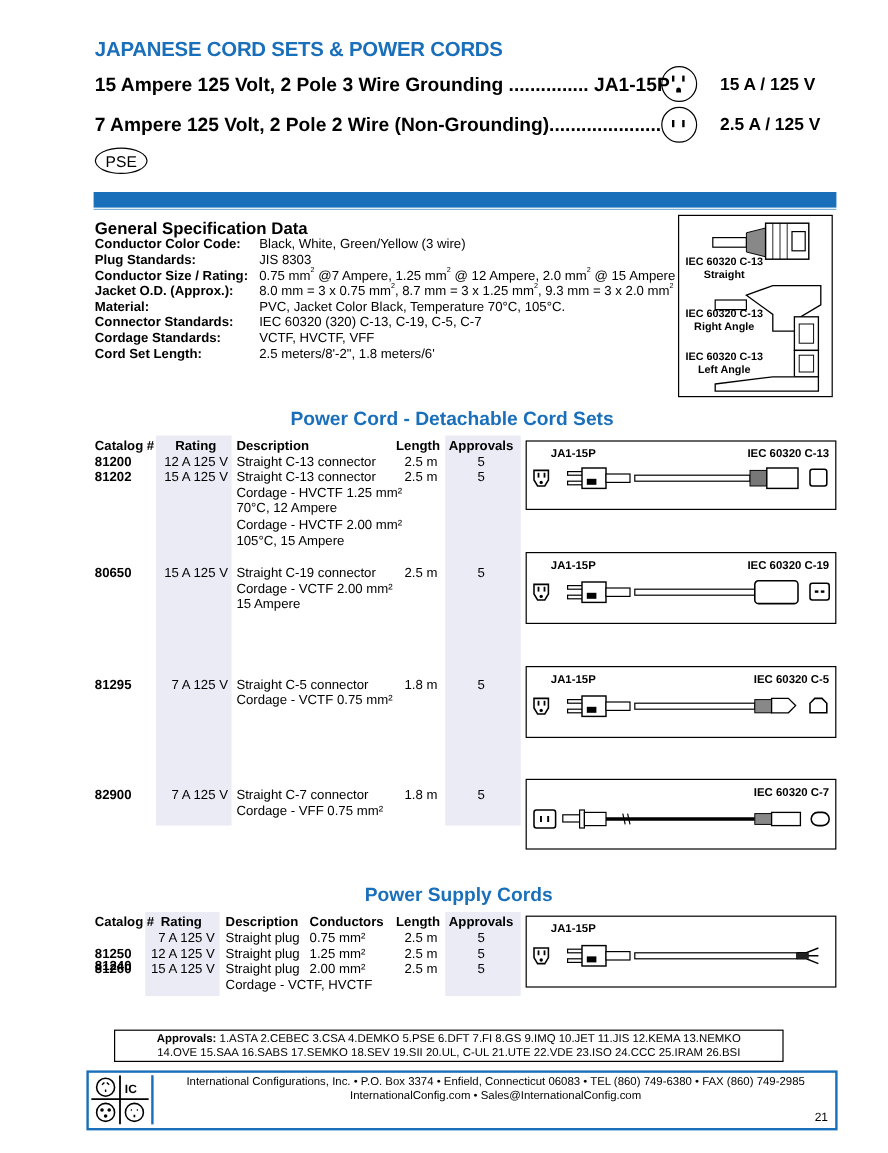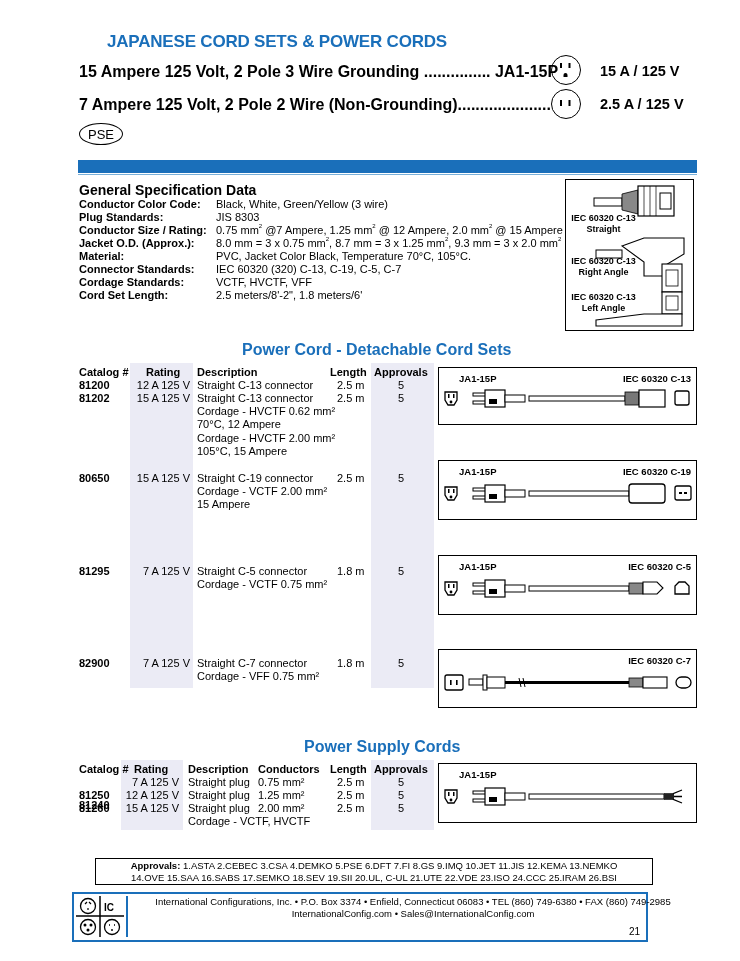--- a/index.html
+++ b/index.html
@@ -1,39 +1,39 @@
 <!DOCTYPE html>
 <html><head>
 <meta charset="utf-8">
 <style>
   html, body { margin:0; padding:0; background:#ffffff; }
   body { width:740px; height:961px; position:relative; font-family:"Liberation Sans", sans-serif; color:#000; overflow:hidden; }
   .abs { position:absolute; }
-  .title { left:79px; top:32px; font-size:17px; font-weight:bold; color:#1a6fba; letter-spacing:-0.2px;margin-left:28px; }
+  .title { left:79px; top:32px; font-size:17px; font-weight:bold; color:#1a6fba; letter-spacing:-0.2px; }
   .plugline { left:79px; font-size:16px; font-weight:bold; white-space:nowrap; }
   .rating-big { left:600px; font-size:14.5px; font-weight:bold; white-space:nowrap; }
   .outlet { width:30px; height:30px; border:1.6px solid #000; border-radius:50%; box-sizing:border-box; }
   .pse { left:79px; top:123px; width:44px; height:22px; border:1.3px solid #000; border-radius:50%; font-size:13px; text-align:center; line-height:21px; box-sizing:border-box; }
   .band { left:78px; top:160px; width:619px; height:13px; background:#1a6fba; }
   .band-line { left:78px; top:174px; width:619px; height:1px; background:#7ab0d9; }
   .spec-h { left:79px; top:182px; font-size:14px; font-weight:bold; }
   .spec-row { left:79px; font-size:11px; white-space:nowrap; }
   .spec-row .k { display:inline-block; width:137px; font-weight:bold; }
   sup { font-size:6px; vertical-align:top; position:relative; top:-1px; }
   .c13box { left:565px; top:179px; width:129px; height:152px; border:1.5px solid #000; box-sizing:border-box; }
   .c13lbl { position:absolute; left:0; width:75px; font-size:9px; font-weight:bold; text-align:center; line-height:11px; }
   .sec-title { font-size:16px; font-weight:bold; color:#1a6fba; }
   .shade { background:#ebebf5; }
   .tbl { font-size:11px; }
   .th { font-weight:bold; }
   .cell { position:absolute; white-space:nowrap; line-height:13px; }
   .cordbox { left:438px; width:259px; border:1.5px solid #000; box-sizing:border-box;text-align:right; }
   .cordlbl { position:absolute; top:5px; font-size:9.5px; font-weight:bold; }
   .approvals { left:95px; top:858px; width:558px; height:27px; border:1.3px solid #000; box-sizing:border-box; font-size:9.5px; text-align:center; line-height:12px; padding-top:1px; }
-  .footer { left:72px; top:892px; width:576px; height:50px; border:2.5px solid #1a6fba; box-sizing:border-box; }
+  .footer { left:72px; top:892px; width:626px; height:50px; border:2.5px solid #1a6fba; box-sizing:border-box; }
   .footer-logo { position:absolute; left:2px; top:2px; width:50px; height:41px; border-right:2.5px solid #1a6fba; }
   .footer-text { position:absolute; left:56px; top:2px; width:566px; font-size:9.5px; text-align:center; line-height:12px; }
   .pagenum { position:absolute; right:6px; bottom:3px; font-size:10px; }
 </style>
 </head>
 <body>
 
 <div class="abs title">JAPANESE CORD SETS &amp; POWER CORDS</div>
 
 <div class="abs plugline" style="top:63px;">15 Ampere 125 Volt, 2 Pole 3 Wire Grounding ............... JA1-15P</div>
@@ -110,21 +110,21 @@
   <div class="cell th" style="left:374px;top:366px;">Approvals</div>
   <div id="det-rows">
       <div class="cell th" style="left: 79px; top: 379px;">81200</div>
       <div class="cell" style="left: 130px; top: 379px; width: 60px; text-align: right;">12 A 125 V</div>
       <div class="cell" style="left: 197px; top: 379px;">Straight C-13 connector</div>
       <div class="cell" style="left: 337px; top: 379px;">2.5 m</div>
       <div class="cell" style="left: 398px; top: 379px;">5</div>
       <div class="cell th" style="left: 79px; top: 392px;">81202</div>
       <div class="cell" style="left: 130px; top: 392px; width: 60px; text-align: right;">15 A 125 V</div>
       <div class="cell" style="left: 197px; top: 392px;">Straight C-13 connector</div>
-      <div class="cell" style="left: 197px; top: 405.2px;">Cordage - HVCTF 0.62 mm²</div>
+      <div class="cell" style="left: 197px; top: 405.2px;">Cordage - HVCTF 1.25 mm²</div>
       <div class="cell" style="left: 197px; top: 418.4px;">70°C, 12 Ampere</div>
       <div class="cell" style="left: 197px; top: 431.6px;">Cordage - HVCTF 2.00 mm²</div>
       <div class="cell" style="left: 197px; top: 444.8px;">105°C, 15 Ampere</div>
       <div class="cell" style="left: 337px; top: 392px;">2.5 m</div>
       <div class="cell" style="left: 398px; top: 392px;">5</div>
       <div class="cell th" style="left: 79px; top: 472px;">80650</div>
       <div class="cell" style="left: 130px; top: 472px; width: 60px; text-align: right;">15 A 125 V</div>
       <div class="cell" style="left: 197px; top: 472px;">Straight C-19 connector</div>
       <div class="cell" style="left: 197px; top: 485.2px;">Cordage - VCTF 2.00 mm²</div>
       <div class="cell" style="left: 197px; top: 498.4px;">15 Ampere</div>

